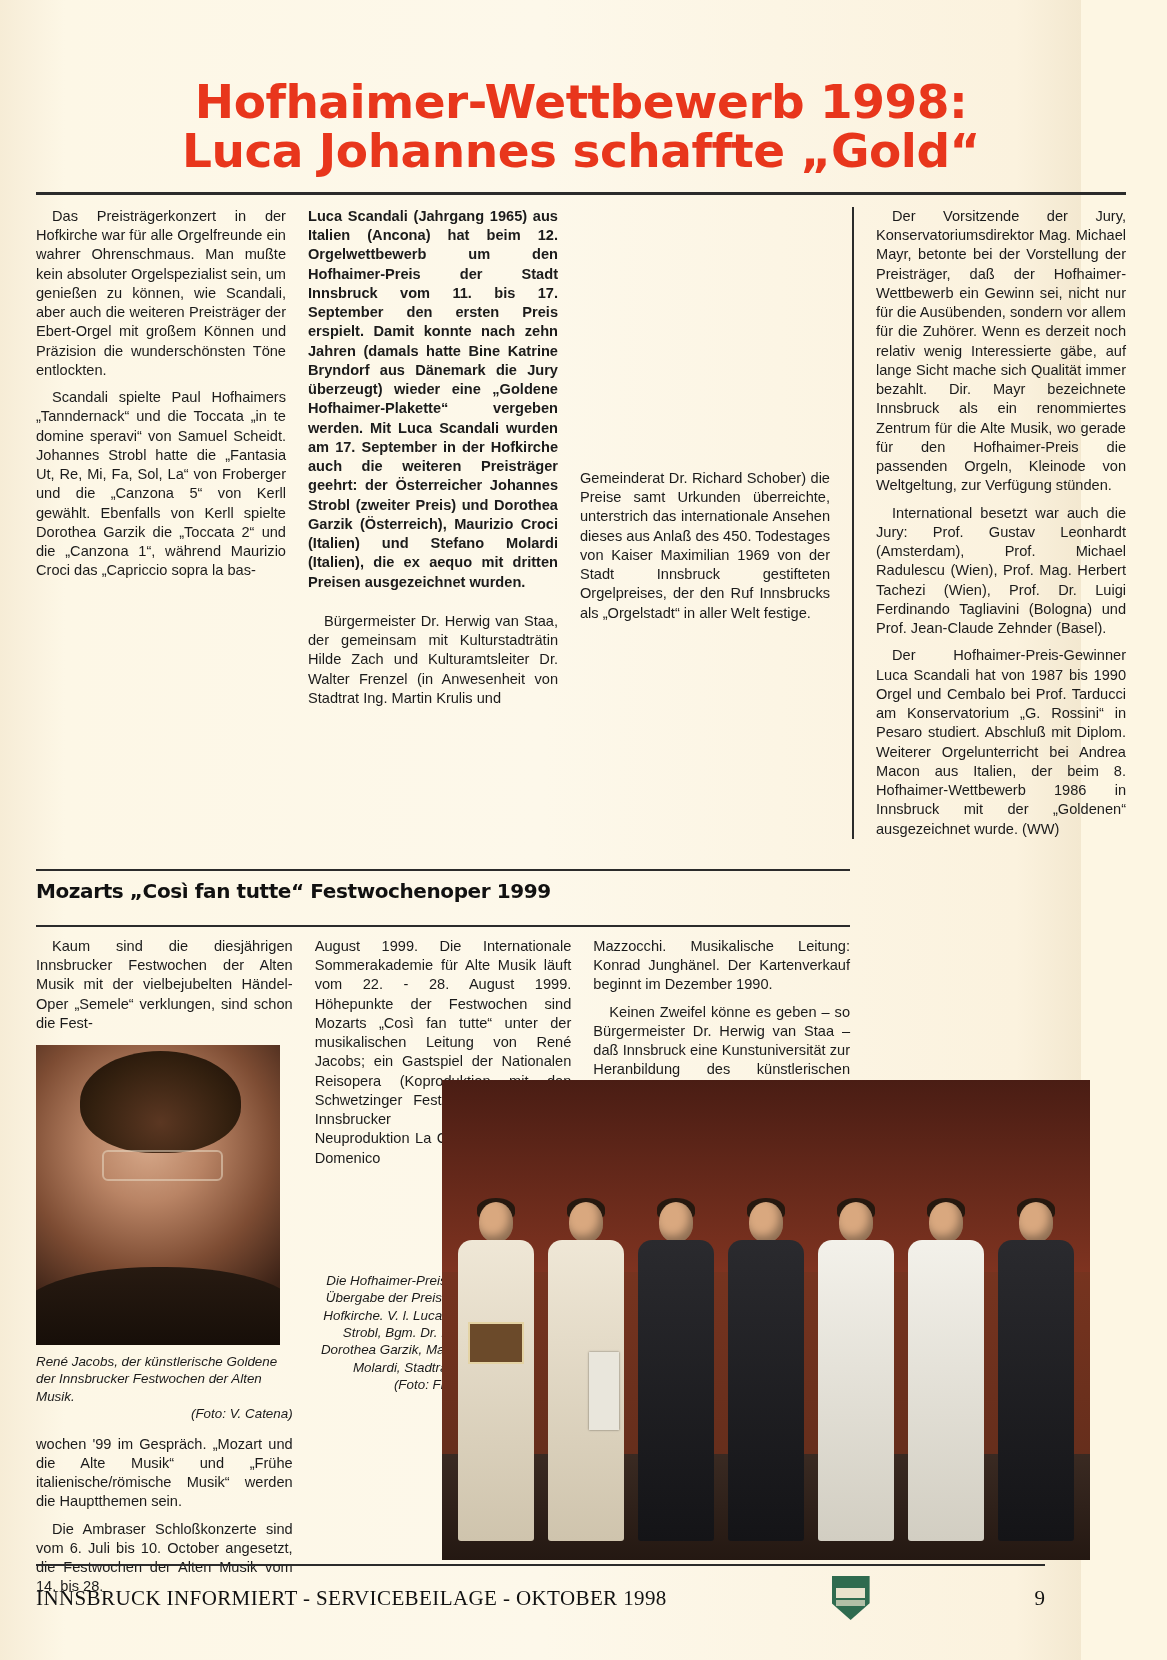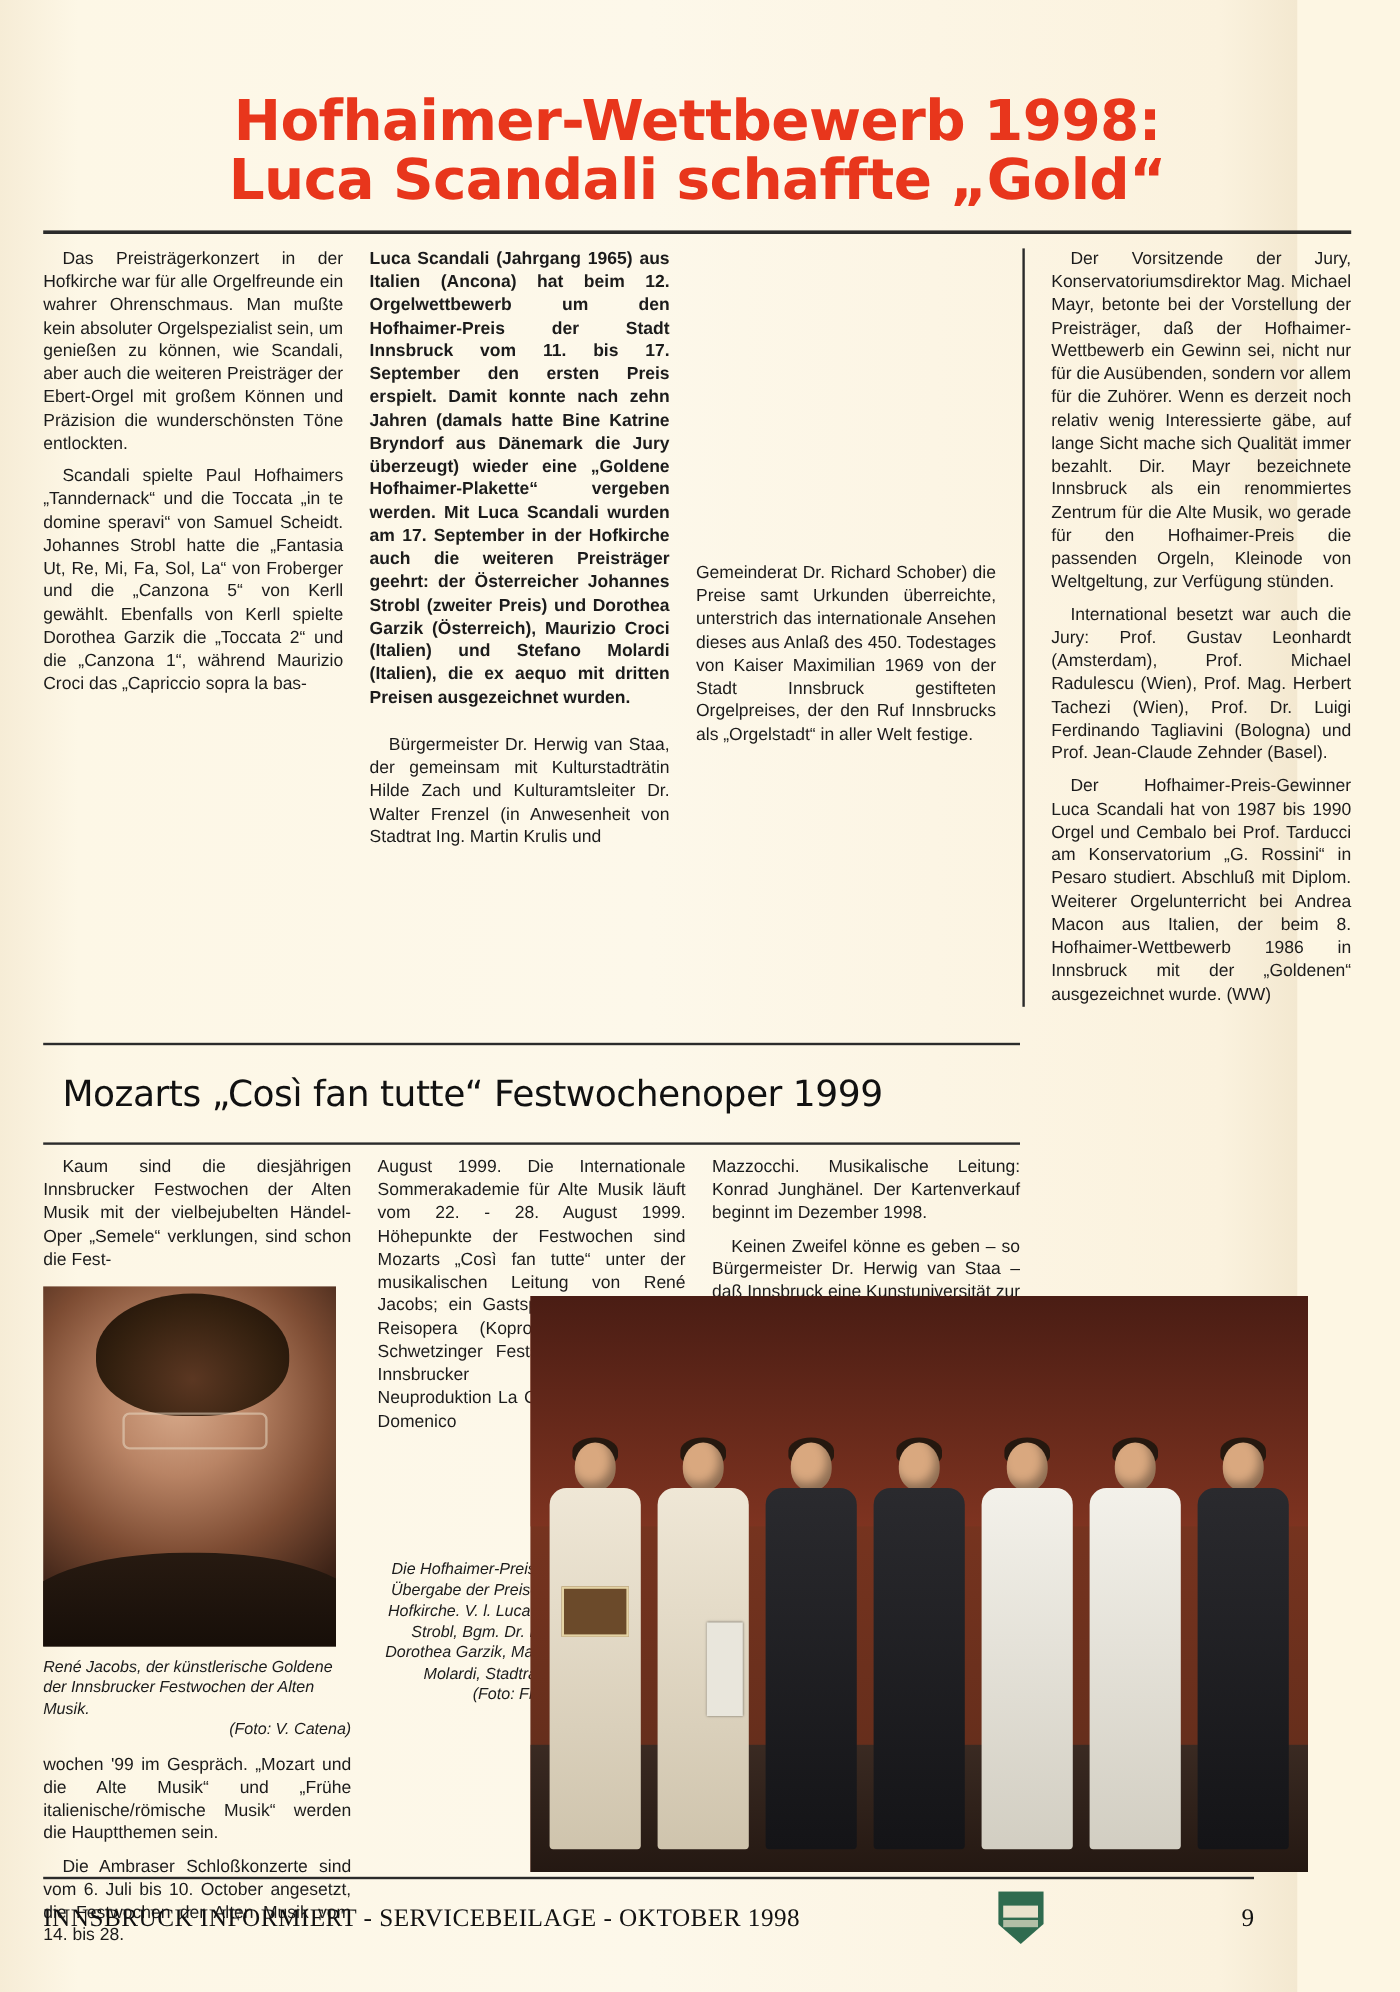--- a/index.html
+++ b/index.html
@@ -77,26 +77,26 @@
   p.ind { text-indent: 16px; }
   p.bold { font-weight: bold; }
   .vrule {
     width: 2px;
     background: #2b2b2b;
     align-self: stretch;
   }
 
   
   .subhead {
-    font-size: 30px;
-    font-weight: normal;
+    font-size: 20px;
+    font-weight: bold;
     color: #111;
     font-family: "DejaVu Sans", sans-serif;
     letter-spacing: -0.4px;
-    margin: 16px;
+    margin: 0;
     padding: 8px 0 6px 0;
     white-space: nowrap;
   }
 
   
   .photo-portrait {
     width: 244px;
     height: 300px;
     margin-top: 12px;
     background:
@@ -206,21 +206,21 @@
   .gap12 { height: 12px; }
 </style>
 </head>
 <body>
 
 <div class="page">
   <div class="content">
 
     <h1 class="headline">
       <span class="l1">Hofhaimer-Wettbewerb 1998:</span>
-      <span class="l2">Luca Scandali schaffte „Gold“</span>
+      <span class="l2">Luca Johannes schaffte „Gold“</span>
     </h1>
 
     <div class="rule"></div>
 
     <div class="cols">
 
       <div class="col">
         <div class="col-inner">
           <p class="ind">Das Preisträgerkonzert in der Hofkirche war für alle Orgelfreunde ein wahrer Ohrenschmaus. Man mußte kein absoluter Orgelspezialist sein, um genießen zu können, wie Scandali, aber auch die weiteren Preisträger der Ebert-Orgel mit großem Können und Präzision die wunderschönsten Töne entlockten.</p>
           <div class="gap8"></div>
@@ -286,21 +286,21 @@
           <div class="col">
             <p>August 1999. Die Internationale Sommerakademie für Alte Musik läuft vom 22. - 28. August 1999. Höhepunkte der Festwochen sind Mozarts „Così fan tutte“ unter der musikalischen Leitung von René Jacobs; ein Gastspiel der Nationalen Reisopera (Koproduktion mit den Schwetzinger Festspielen) sowie die Innsbrucker Festwochen-Neuproduktion La Catena d'Adone von Domenico</p>
             <div style="height:96px"></div>
             <div class="caption centered">
               <span>Die Hofhaimer-Preisträger 1998 bei der Übergabe der Preise in der Innsbrucker Hofkirche. V. l. Luca Scandali, Johannes Strobl, Bgm. Dr. Herwig van Staa, Dorothea Garzik, Maurizio Crozi, Stefano Molardi, Stadträtin Hilde Zach.</span>
               <span style="display:block">(Foto: Frischauf)</span>
             </div>
           </div>
 
           <div class="col">
-            <p>Mazzocchi. Musikalische Leitung: Konrad Junghänel. Der Kartenverkauf beginnt im Dezember 1998.</p>
+            <p>Mazzocchi. Musikalische Leitung: Konrad Junghänel. Der Kartenverkauf beginnt im Dezember 1990.</p>
             <div class="gap8"></div>
             <p class="ind">Keinen Zweifel könne es geben – so Bürgermeister Dr. Herwig van Staa – daß Innsbruck eine Kunstuniversität zur Heranbildung des künstlerischen Nachwuchses im Alpenraum und als Grundlage für die Festwochen der Alten Musik dringend braucht. (WW)</p>
           </div>
         </div>
       </div>
 
       <div style="width:254px;"></div>
     </div>
 
     <div style="position:absolute; left:406px; top:1020px;">

